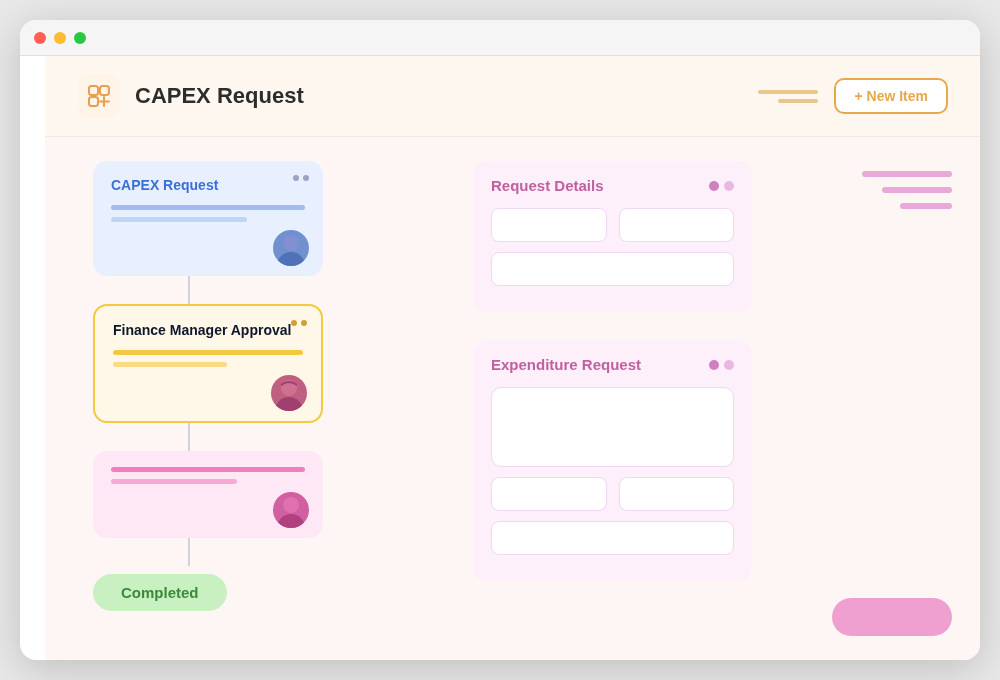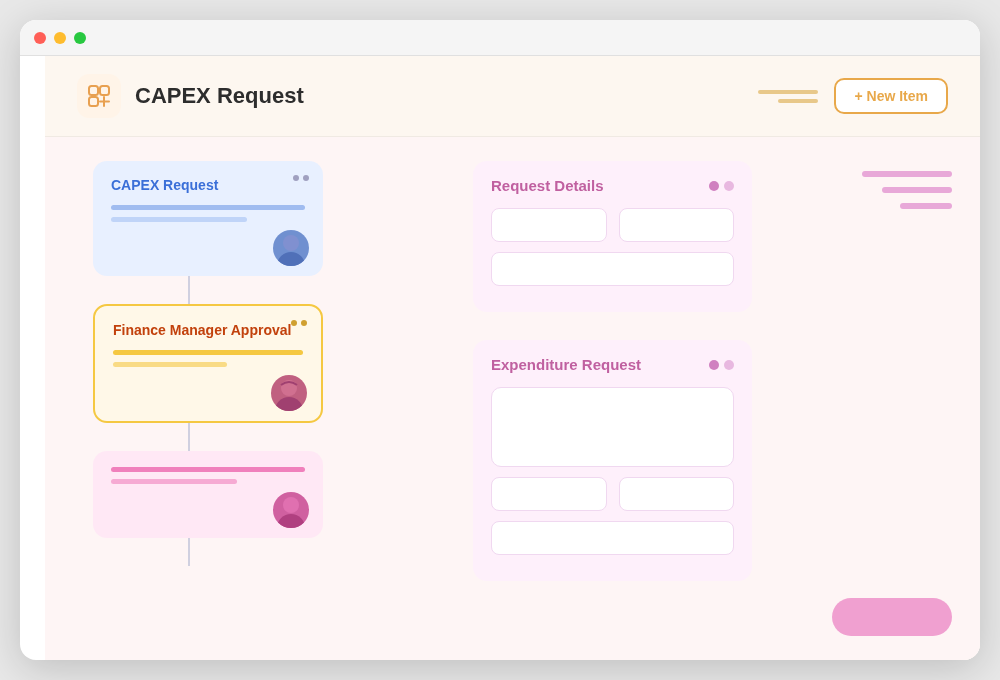--- a/index.html
+++ b/index.html
@@ -156,21 +156,21 @@
       border: none;
     }
 
     .card-title {
       font-size: 14px;
       font-weight: 700;
       margin-bottom: 12px;
     }
 
     .card-title.blue { color: #3a6fd8; }
-    .card-title.orange { color: #c2410c; }
+    .card-title.orange { color: #0f172a; }
     .card-title.pink { color: #d44a8a; }
 
     .card-lines {
       display: flex;
       flex-direction: column;
       gap: 7px;
       margin-bottom: 8px;
     }
 
     .card-line {
@@ -439,20 +439,21 @@
           <div class="card-avatar avatar-pink">
             <svg width="36" height="36" viewBox="0 0 36 36">
               <circle cx="18" cy="36" r="14" fill="#b04080"></circle>
               <circle cx="18" cy="13" r="8" fill="#e070b0"></circle>
             </svg>
           </div>
         </div>
 
         <div class="connector"></div>
 
+        <div class="completed-badge">Completed</div>
 
       </div>
 
       <div class="details-panel">
 
         <div class="detail-section">
           <div class="section-header">
             <span class="section-title">Request Details</span>
             <div class="section-dots">
               <div class="sdot filled"></div>

